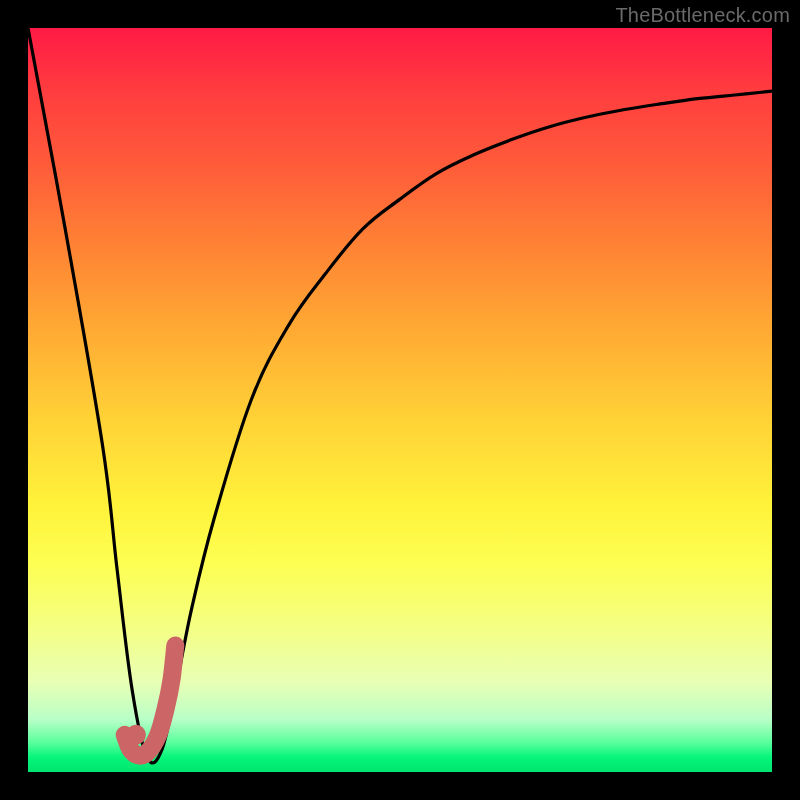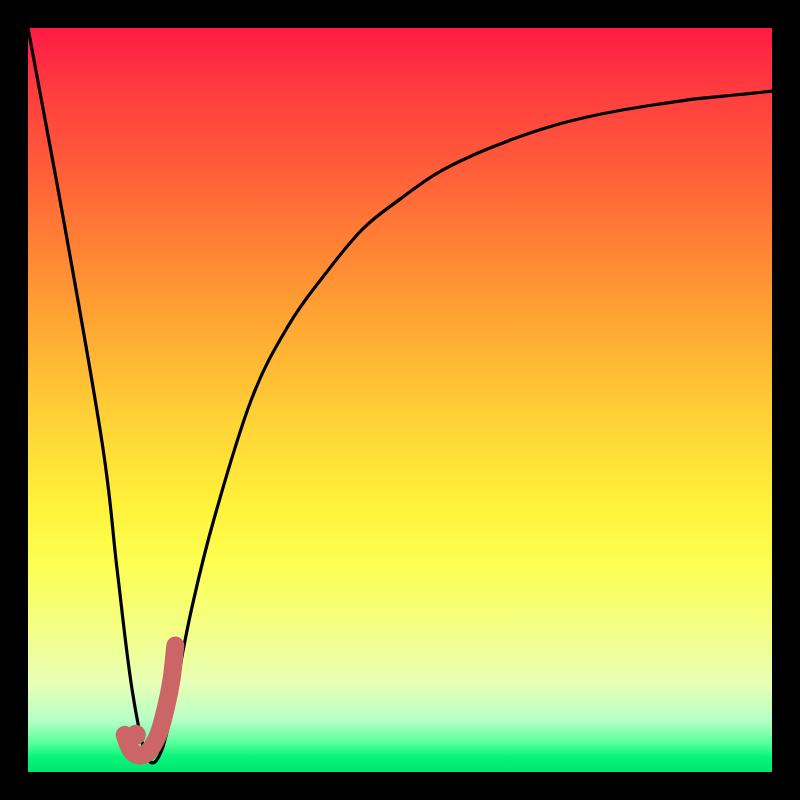--- a/index.html
+++ b/index.html
@@ -58,20 +58,21 @@
   svg.curve {
     position: absolute;
     inset: 0;
   }
 </style>
 </head>
 <body>
 
 <div class="frame">
 
+  <div class="watermark">TheBottleneck.com</div>
 
   <div class="plot">
     <div class="gradient"></div>
 
     <svg class="curve" viewBox="0 0 744 744" preserveAspectRatio="none">
       <path fill="none" stroke="#000" stroke-width="3.2" stroke-linecap="round" stroke-linejoin="round" d="M 0.0 0.0 C 6.7 36.2, 23.8 125.9, 37.2 200.9 C 50.6 275.9, 65.0 355.0, 74.4 416.6 C 83.8 478.2, 83.9 498.9, 89.3 543.1 C 94.6 587.3, 98.8 628.7, 104.2 662.2 C 109.5 695.6, 113.7 718.4, 119.0 729.1 C 124.4 739.8, 128.6 735.1, 133.9 721.7 C 139.3 708.3, 143.4 680.2, 148.8 654.7 C 154.2 629.3, 157.0 609.8, 163.7 580.3 C 170.4 550.9, 175.3 528.5, 186.0 491.0 C 196.7 453.5, 209.8 406.8, 223.2 372.0 C 236.6 337.2, 247.0 320.4, 260.4 297.6 C 273.8 274.8, 284.2 262.9, 297.6 245.5 C 311.0 228.1, 321.4 214.3, 334.8 200.9 C 348.2 187.5, 358.6 181.2, 372.0 171.1 C 385.4 161.1, 395.8 153.1, 409.2 145.1 C 422.6 137.0, 433.0 132.5, 446.4 126.5 C 459.8 120.5, 470.2 116.6, 483.6 111.6 C 497.0 106.6, 507.4 103.0, 520.8 99.0 C 534.2 94.9, 544.6 92.4, 558.0 89.3 C 571.4 86.2, 581.8 84.3, 595.2 81.8 C 608.6 79.4, 619.0 77.9, 632.4 75.9 C 645.8 73.9, 656.2 72.3, 669.6 70.7 C 683.0 69.1, 693.4 68.3, 706.8 67.0 C 720.2 65.6, 737.3 63.9, 744.0 63.2"></path>
       <path fill="none" stroke="#cc6666" stroke-width="18" stroke-linecap="round" stroke-linejoin="round" d="M 96.7 706.8 C 97.8 709.5, 100.0 717.9, 102.7 721.7 C 105.4 725.4, 108.4 727.4, 111.6 727.6 C 114.8 727.9, 117.2 726.9, 120.5 723.2 C 123.9 719.4, 127.1 714.4, 130.2 706.8 C 133.3 699.2, 135.2 690.8, 137.6 680.8 C 140.1 670.7, 141.9 662.4, 143.6 651.0 C 145.3 639.6, 146.6 623.5, 147.3 617.5"></path>
       <circle r="10" fill="#cc6666" cx="107.9" cy="706.8"></circle>
     </svg>
   </div>

